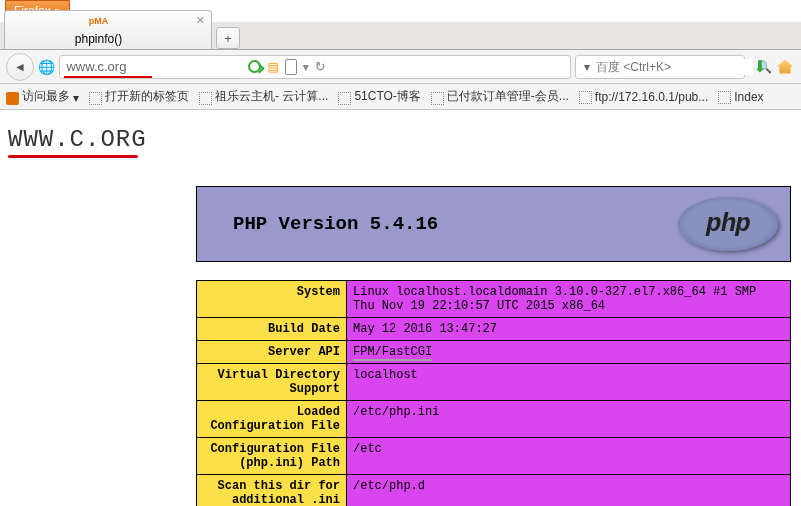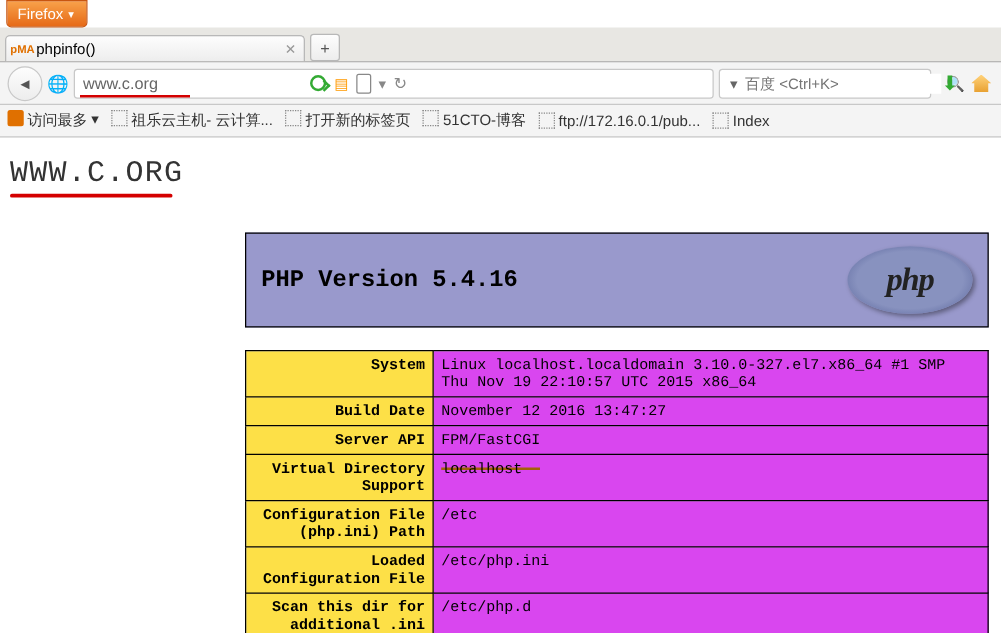--- a/index.html
+++ b/index.html
@@ -4,21 +4,21 @@
 <style>
   * { box-sizing: border-box; }
   body { margin: 0; font-family: "Segoe UI", Tahoma, sans-serif; font-size: 12px; background: #fff; width: 801px; }
   
   
   .ff-btn { background: linear-gradient(#f8a14a,#e66a17); color:#fff; font-weight:normal; padding:3px 10px 3px 8px; border:1px solid #c85510; border-radius:0 0 4px 4px; display:inline-flex; align-items:center; gap:4px; margin-left:5px; font-size:12px; }
   .ff-btn::after { content:"▾"; font-size:9px; }
   
   
   .tabstrip { display:flex; align-items:flex-end; background:#e8e7e3; padding-top:4px; padding-left:4px; border-bottom:1px solid #a8a8a8; height:28px; }
-  .tab { background:linear-gradient(#fdfdfd,#ededed); border:1px solid #b8b8b8; border-bottom:none; border-radius:4px 4px 0 0; padding:3px 25px 3px 6px; display:flex; align-items:center; gap:4px; width:240px; position:relative; }
+  .tab { background:linear-gradient(#fdfdfd,#ededed); border:1px solid #b8b8b8; border-bottom:none; border-radius:4px 4px 0 0; padding:3px 25px 3px 6px; display:flex; align-items:center; gap:4px; width:208px; position:relative;flex-direction:column; }
   .tab .close { position:absolute; right:6px; color:#999; font-size:11px; }
   .pma-icon { width:14px; height:14px; display:inline-flex; align-items:center; justify-content:center; font-size:9px; color:#e07000; font-weight:bold; }
   .newtab { width:24px; height:22px; border:1px solid #b8b8b8; border-radius:3px; background:linear-gradient(#fdfdfd,#ededed); display:flex; align-items:center; justify-content:center; margin-left:4px; color:#555; font-size:13px; }
   
   
   .navbar { display:flex; align-items:center; padding:4px 6px; gap:4px; background:#f4f4f4; border-bottom:1px solid #c8c8c8; height:34px; }
   .navbtn { width:26px; height:26px; border:1px solid #c8c8c8; border-radius:3px; background:linear-gradient(#fdfdfd,#ededed); display:flex; align-items:center; justify-content:center; color:#555; }
   .navbtn.back { border-radius:50%; width:28px; height:28px; }
   .globe { color:#9a9a9a; font-size:14px; }
   .url-box { flex:1; display:flex; align-items:center; border:1px solid #c8c8c8; border-radius:3px; background:#fff; height:24px; padding:0 4px; gap:4px; }
@@ -27,39 +27,39 @@
   .dev-icon { width:12px; height:16px; border:1px solid #888; border-radius:2px; display:inline-block; position:relative; }
   .refresh { color:#888; font-size:13px; }
   .searchbox { width:170px; border:1px solid #c8c8c8; border-radius:3px; background:#fff; height:24px; display:flex; align-items:center; padding:0 4px; gap:4px; color:#999; font-style:italic; }
   .paw { width:14px; height:14px; display:inline-block; background:#3a5fcc; border-radius:2px; position:relative; font-style:normal;}
   .searchbox input { border:none; outline:none; flex:1; font-size:12px; color:#999; }
   .dl { width:22px; height:22px; display:flex; align-items:center; justify-content:center; }
   .menu-ic { width:20px; height:20px; display:flex; align-items:center; justify-content:center; }
   
   
   .bookbar { display:flex; align-items:center; gap:10px; padding:3px 6px; background:#f4f4f4; border-bottom:1px solid #c8c8c8; height:26px; overflow:hidden; white-space:nowrap; }
-  .bm { display:flex; align-items:flex-start; gap:3px; color:#333; font-size:12px; }
+  .bm { display:flex; align-items:flex-end; gap:3px; color:#333; font-size:12px; }
   .bm-ic { width:13px; height:13px; border:1px dotted #888; display:inline-block; }
   .bm.first .bm-ic { border:none; background:#e07000; border-radius:2px; }
   
   
   .content { padding:10px 8px; }
   .hostname { font-family:"Courier New",monospace; font-size:24px; color:#333; margin:6px 0 2px; letter-spacing:1px; }
   .underline-red { height:3px; width:130px; background:#d40000; margin-bottom:28px; border-radius:2px; }
   
   .php-box { margin-left:188px; width:595px; }
   .php-header { border:1px solid #000; background:#9999cc; padding:10px 12px; display:flex; align-items:center; justify-content:space-between; margin-bottom:18px; }
-  .php-title { font-family:"Courier New",monospace; font-weight:bold; font-size:19px; }
-  .php-logo { width:100px; height:54px; background:radial-gradient(ellipse,#8892bf 60%,#4f5b93 100%); border-radius:50%/50%; display:flex; align-items:center; justify-content:center; color:#222; font-weight:bold; font-size:26px; font-family:Liberation Serif, serif; letter-spacing:-1px; box-shadow:2px 2px 4px rgba(0,0,0,0.4); font-style:italic;text-align:center; }
+  .php-title { font-family:"Courier New",monospace; font-weight:bold; font-size:19px;margin-left:24px; }
+  .php-logo { width:100px; height:54px; background:radial-gradient(ellipse,#8892bf 60%,#4f5b93 100%); border-radius:50%/50%; display:flex; align-items:center; justify-content:center; color:#222; font-weight:bold; font-size:26px; font-family:Liberation Mono, monospace; letter-spacing:-1px; box-shadow:2px 2px 4px rgba(0,0,0,0.4); font-style:italic;text-align:center; }
   
   .info-table { width:100%; border-collapse:collapse; font-family:"Courier New",monospace; font-size:12px; }
   .info-table td { border:1px solid #000; padding:4px 6px; vertical-align:top; }
   .info-table td.k { background:#fde047; font-weight:bold; width:150px;text-align:right; }
   .info-table td.v { background:#d946ef; }
-  .red-u { border-bottom:2px solid #a16207; padding-bottom:15px; }
+  .red-u { border-bottom:2px solid #a3a3a3; padding-bottom:0; }
   
   .url-underline { position:relative; }
   .url-underline::after { content:""; position:absolute; left:0; bottom:-3px; width:88px; height:2px; background:#d40000; }
   
   .green-circ{display:inline-block;width:13px;height:13px;border:2px solid #3a3;border-radius:50%;position:relative;}
   .green-circ::after{content:"";position:absolute;width:5px;height:5px;border-right:2px solid #3a3;border-bottom:2px solid #3a3;transform:rotate(-45deg);left:6px;top:3px;}
   .home-ic{width:16px;height:14px;background:linear-gradient(#ffd27a,#e8a030);clip-path:polygon(50% 0,100% 50%,85% 50%,85% 100%,15% 100%,15% 50%,0 50%);}
 </style>
 </head>
 <body>
@@ -111,29 +111,33 @@
 
 
 <div class="bookbar">
   <span class="bm first">
       <span class="bm-ic"></span>
       <span>访问最多</span> 
       <span>▾</span>
     </span>
   <span class="bm">
       <span class="bm-ic"></span>
+      <span>打开新的标签页</span>
+    </span>
+  <span class="bm">
+      <span class="bm-ic"></span>
       <span>祖乐云主机- 云计算...</span>
     </span>
   <span class="bm">
       <span class="bm-ic"></span>
-      <span>打开新的标签页</span>
+      <span>51CTO-博客</span>
     </span>
   <span class="bm">
       <span class="bm-ic"></span>
-      <span>51CTO-博客</span>
+      <span>已付款订单管理-会员...</span>
     </span>
   <span class="bm">
       <span class="bm-ic"></span>
       <span>ftp://172.16.0.1/pub...</span>
     </span>
   <span class="bm">
       <span class="bm-ic"></span>
       <span>Index</span>
     </span>
 </div>
@@ -149,37 +153,37 @@
       <span class="php-logo">php</span>
     </div>
     <table class="info-table">
       <tbody id="php-rows">
           <tr>
             <td class="k">System</td>
             <td class="v">Linux localhost.localdomain 3.10.0-327.el7.x86_64 #1 SMP Thu Nov 19 22:10:57 UTC 2015 x86_64</td>
           </tr>
           <tr>
             <td class="k">Build Date</td>
-            <td class="v">November 12 2016 13:47:27</td>
+            <td class="v">May 12 2016 13:47:27</td>
           </tr>
           <tr>
             <td class="k">Server API</td>
             <td class="v"><span class="red-u">FPM/FastCGI</span></td>
           </tr>
           <tr>
             <td class="k">Virtual Directory Support</td>
             <td class="v">localhost</td>
           </tr>
           <tr>
+            <td class="k">Loaded Configuration File</td>
+            <td class="v">/etc/php.ini</td>
+          </tr>
+          <tr>
             <td class="k">Configuration File (php.ini) Path</td>
             <td class="v">/etc</td>
-          </tr>
-          <tr>
-            <td class="k">Loaded Configuration File</td>
-            <td class="v">/etc/php.ini</td>
           </tr>
           <tr>
             <td class="k">Scan this dir for additional .ini files</td>
             <td class="v">/etc/php.d</td>
           </tr>
         </tbody>
     </table>
   </div>
 </div>
 

